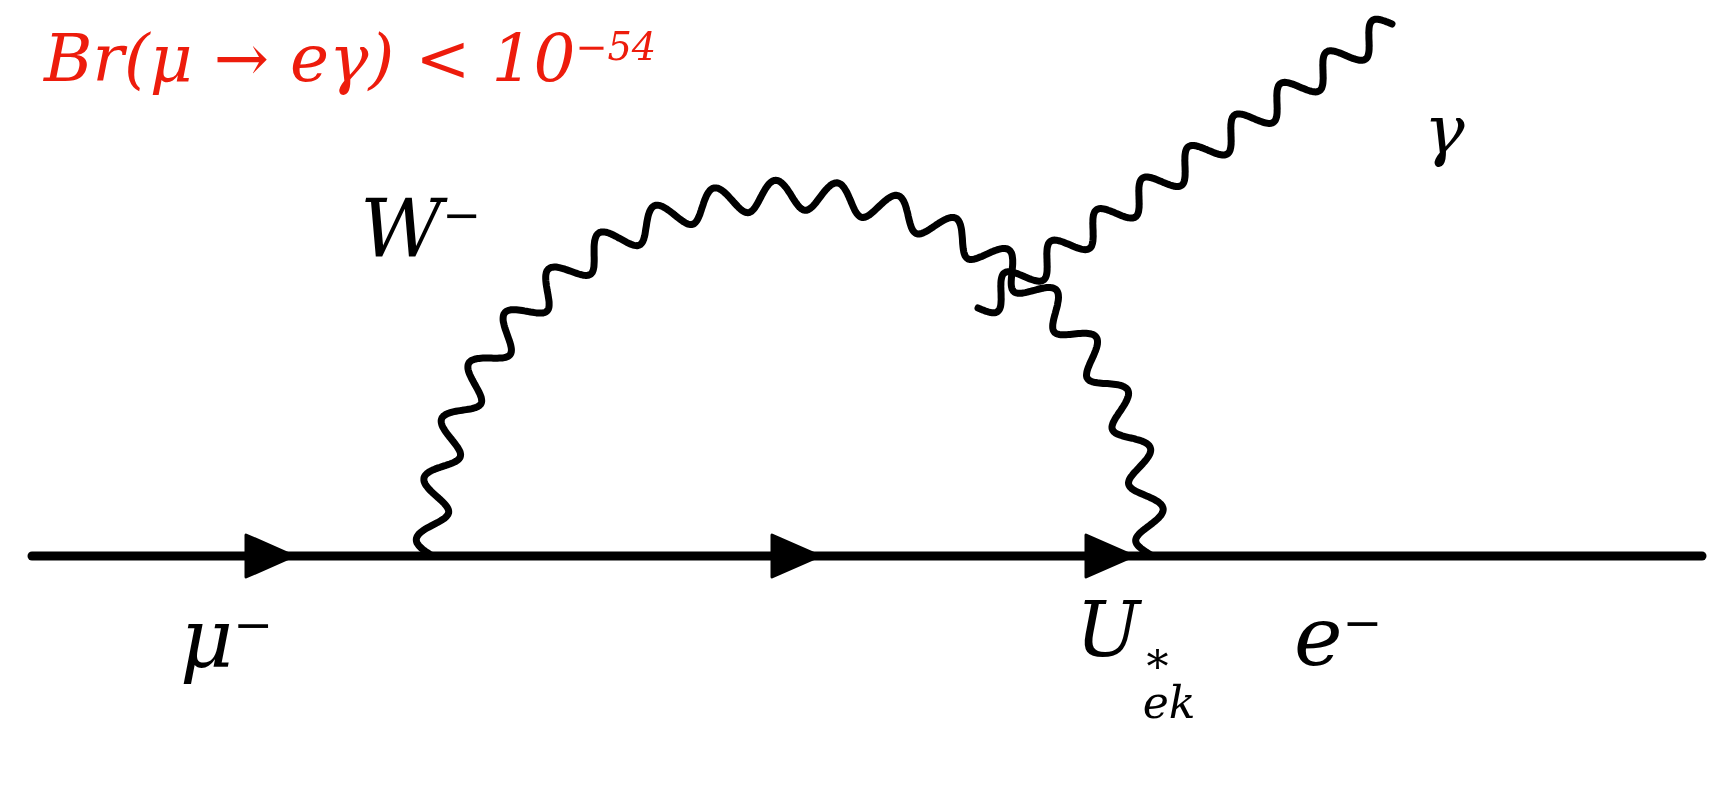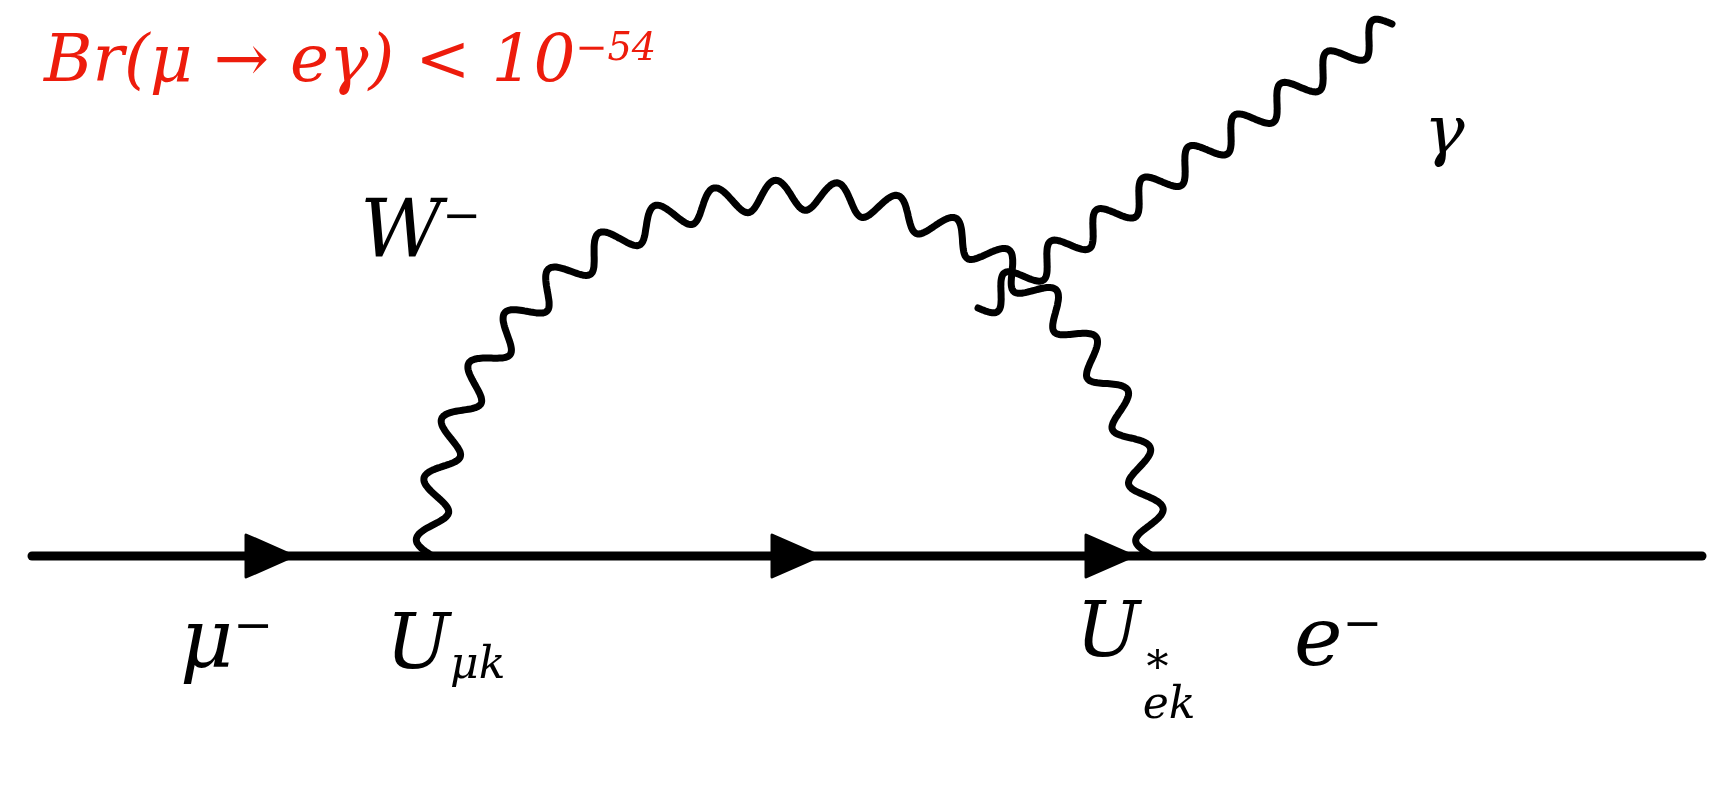--- a/index.html
+++ b/index.html
@@ -78,23 +78,20 @@
   </div>
 
   <div class="lbl" id="gamma-label">
     <span>γ</span>
   </div>
 
   <div class="lbl" id="muon-label">
     <span>μ</span><sup>−</sup>
   </div>
 
-  <div class="lbl" id="umuk-label">
-    <span>U</span><sub>μk</sub>
-  </div>
 
 
   <div class="lbl" id="uek-label">
     <span>U</span><span class="stack">
         <span>∗</span>
         <span>ek</span>
       </span>
   </div>
 
   <div class="lbl" id="e-label">

